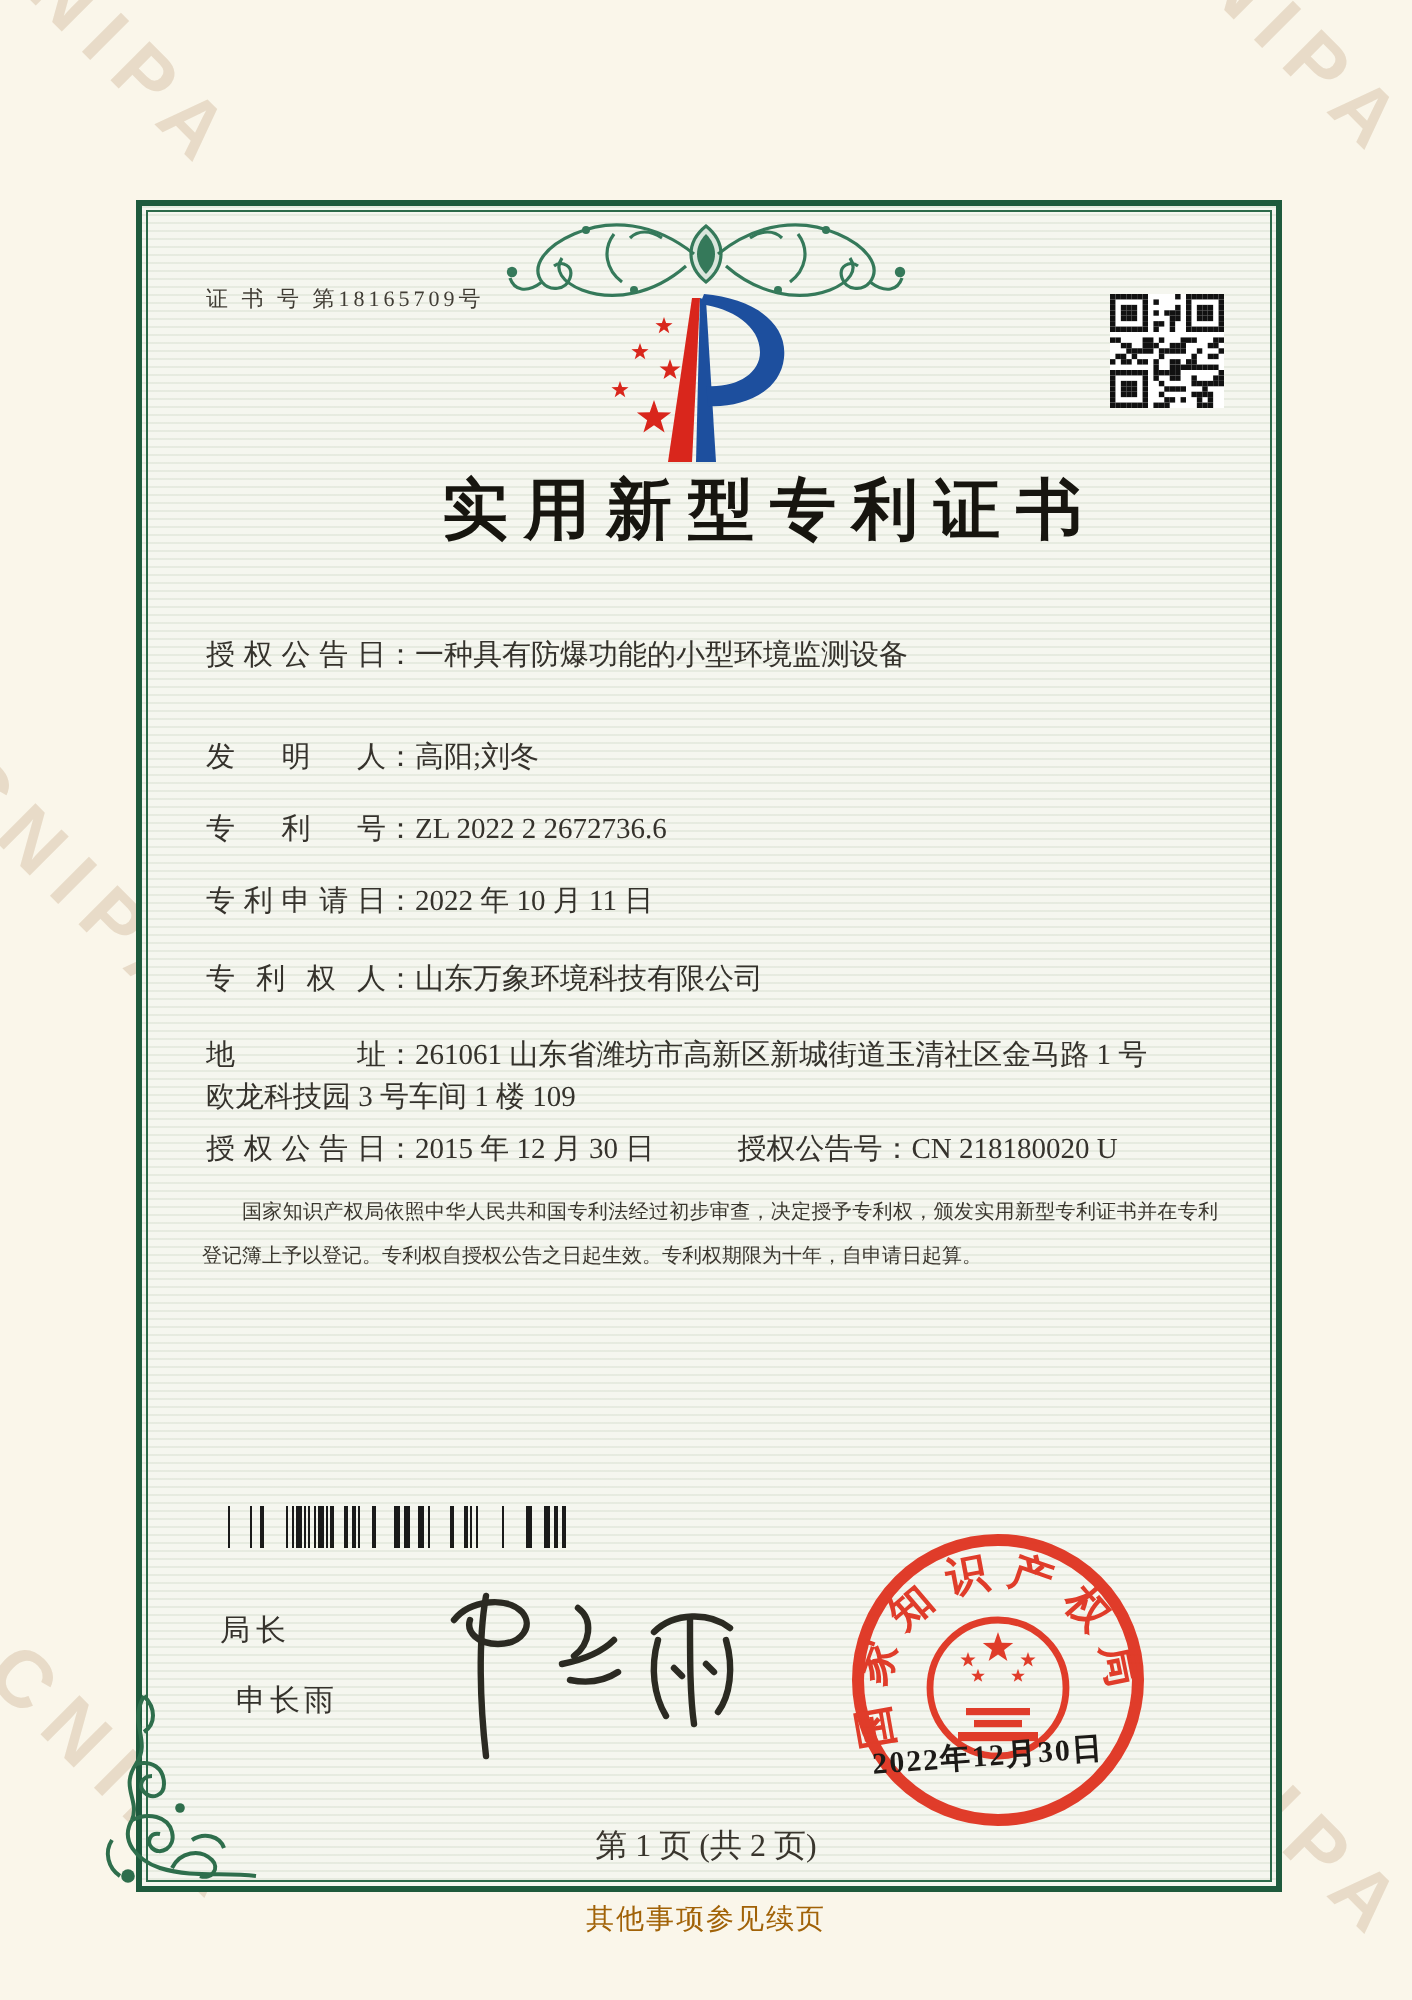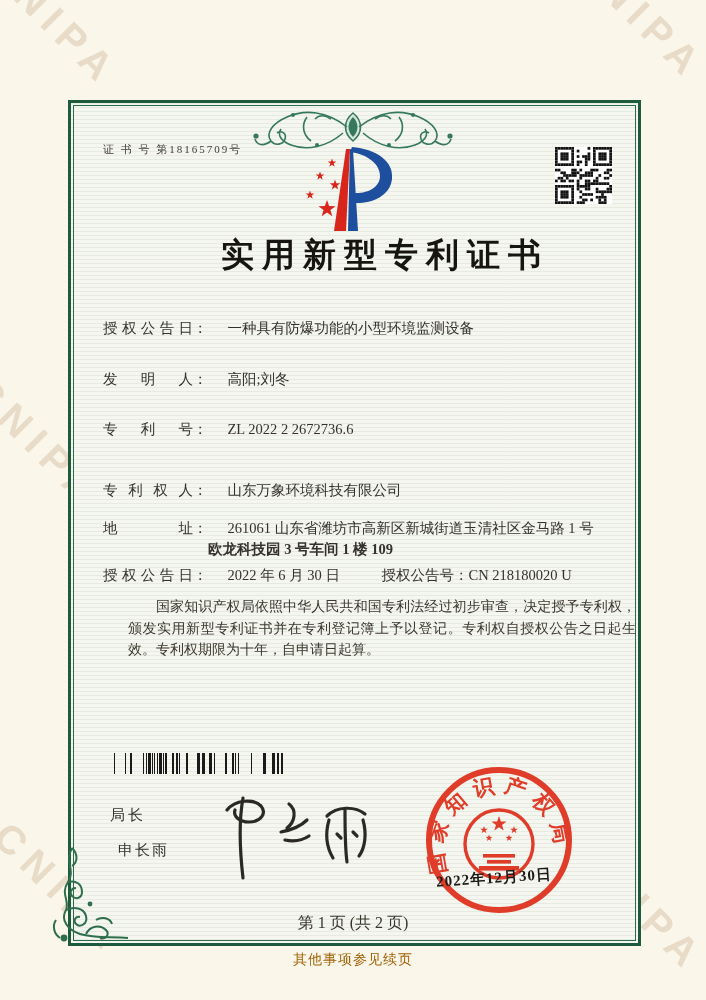--- a/index.html
+++ b/index.html
@@ -21,26 +21,26 @@
   
   .cert-no{position:absolute;left:103px;top:142px;font-size:11px;letter-spacing:2px;color:#403c34;}
   .logo{position:absolute;left:296px;top:141px;width:106px;height:94px;}
   .qr{position:absolute;left:555px;top:147px;width:57px;height:57px;background:#fff;}
   .title{position:absolute;left:0;top:233px;width:100%;text-align:center;
          font-size:33px;font-weight:600;letter-spacing:8px;color:#17150f;padding-left:32px;}
   
   .frow{position:absolute;left:103px;width:505px;font-size:14.5px;line-height:21px;color:#35322c;}
   .flabel{display:inline-block;width:90px;text-align:justify;text-align-last:justify;vertical-align:top;}
   .fcolon{display:inline-block;vertical-align:top;}
-  .fvalue{display:inline-block;vertical-align:top;max-width:395px;margin-left:20px;}
-  .addr2{margin-left:105px;font-weight:bold;}
+  .fvalue{display:inline-block;vertical-align:top;max-width:395px;}
+  .addr2{}
   .pair2{margin-left:38px;}
   
-  .paras{position:absolute;left:101px;top:596px;width:508px;font-size:14px;
-         line-height:21.5px;color:#3a362e;text-align:justify;margin-left:27px;}
+  .paras{position:absolute;left:101px;top:596px;width:508px;font-size:10px;
+         line-height:21.5px;color:#3a362e;text-align:justify;}
   .paras p{margin:0;text-indent:2em;}
   
   .barcode{position:absolute;left:110px;top:753px;width:176px;height:21px;}
   .director-title{position:absolute;left:110px;top:806px;font-size:15px;letter-spacing:3px;}
   .director-name{position:absolute;left:118px;top:841px;font-size:15px;letter-spacing:2px;}
   .sig{position:absolute;left:205px;top:786px;width:170px;height:100px;}
   .seal{position:absolute;left:418px;top:758px;width:162px;height:168px;opacity:.93;}
   .seal-date{position:absolute;left:436px;top:868px;width:140px;font-size:15px;font-weight:bold;
              color:#1c1a17;transform:rotate(-4deg);letter-spacing:1px;white-space:nowrap;}
   .page-num{position:absolute;left:0;top:913px;width:100%;text-align:center;font-size:16px;color:#3a362e;}
@@ -338,32 +338,35 @@
     </svg>
 
   <div class="title">实用新型专利证书</div>
 
   <div class="frow" style="top:318px">
     <span class="flabel">授权公告日</span><span class="fcolon">：</span><span class="fvalue">一种具有防爆功能的小型环境监测设备</span>
   </div>
   <div class="frow" style="top:369px">
     <span class="flabel">发明人</span><span class="fcolon">：</span><span class="fvalue">高阳;刘冬</span>
   </div>
-  <div class="frow" style="top:419px">
+  <div class="frow" style="top:405px">
     <span class="flabel">专利号</span><span class="fcolon">：</span><span class="fvalue">ZL 2022 2 2672736.6</span>
+  </div>
+  <div class="frow" style="top:441px">
+    <span class="flabel">专利申请日</span><span class="fcolon">：</span><span class="fvalue">2022 年 10 月 11 日</span>
   </div>
   <div class="frow" style="top:480px">
     <span class="flabel">专利权人</span><span class="fcolon">：</span><span class="fvalue">山东万象环境科技有限公司</span>
   </div>
   <div class="frow" style="top:518px">
     <span class="flabel">地址</span><span class="fcolon">：</span><span class="fvalue">261061 山东省潍坊市高新区新城街道玉清社区金马路 1 号</span>
     <div class="addr2">欧龙科技园 3 号车间 1 楼 109</div>
   </div>
   <div class="frow" style="top:565px">
-    <span><span class="flabel">授权公告日</span><span class="fcolon">：</span><span class="fvalue">2022 年 6 月 30 日</span></span>
+    <span><span class="flabel">授权公告日</span><span class="fcolon">：</span><span class="fvalue">2015 年 12 月 30 日</span></span>
     <span class="pair2"><span>授权公告号</span><span class="fcolon">：</span><span>CN 218180020 U</span></span>
   </div>
 
   <div class="paras">
     <p>国家知识产权局依照中华人民共和国专利法经过初步审查，决定授予专利权，颁发实用新型专利证书并在专利登记簿上予以登记。专利权自授权公告之日起生效。专利权期限为十年，自申请日起算。</p>
   </div>
 
   <svg class="barcode" id="barcode-svg" viewBox="0 0 176 21" preserveAspectRatio="none">
       <rect x="4" y="0" width="1" height="21" fill="#1a1a1a"></rect>
       <rect x="15" y="0" width="1" height="21" fill="#1a1a1a"></rect>

